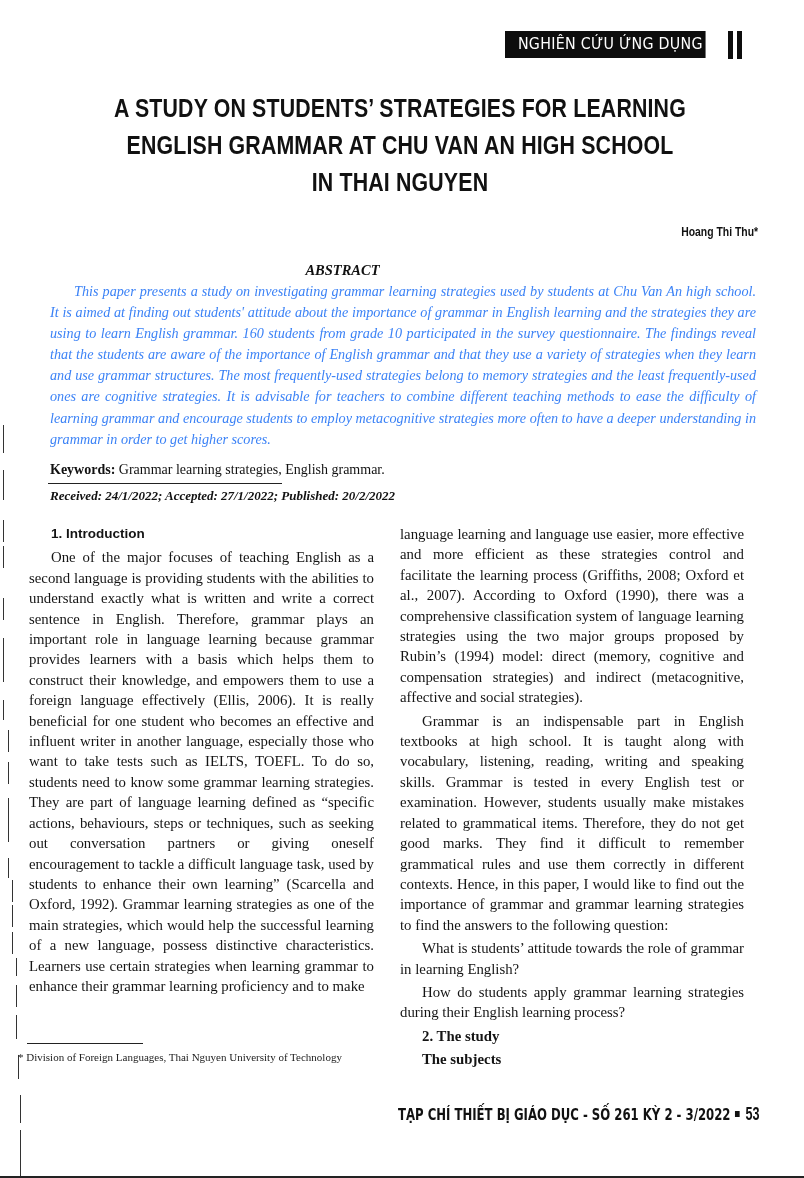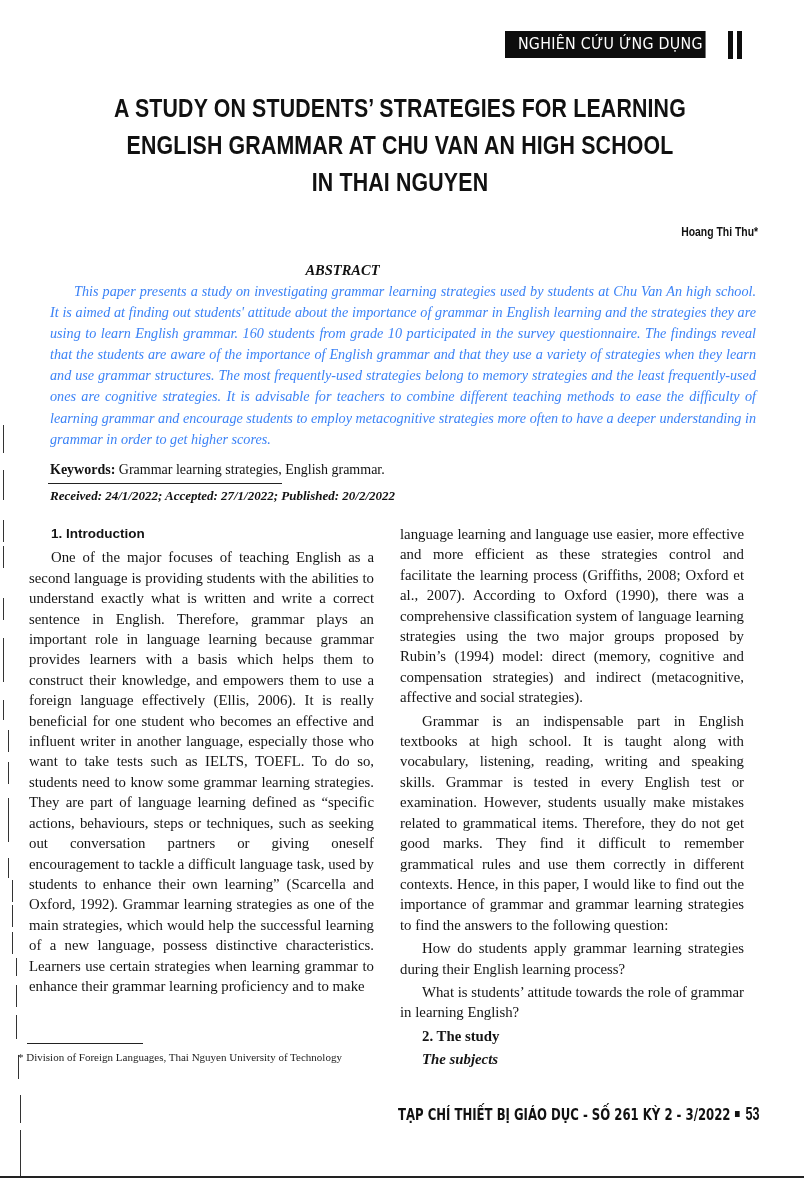--- a/index.html
+++ b/index.html
@@ -18,21 +18,21 @@
     .keywords b { font-weight: 700; }
     .kw-rule { position: absolute; top: 483px; left: 48px; width: 234px; border-top: 1.2px solid #222; }
     .dates { position: absolute; top: 488px; left: 50px; font-size: 13px; font-style: italic; font-weight: 700; white-space: nowrap; text-align: right; }
     .col { position: absolute; top: 521px; font-size: 14.8px; line-height: 20.4px; text-align: justify; color: #141414; }
     .col-left { left: 26px; width: 351px; }
     .col-right { left: 397px; width: 350px; }
     .col p { margin: 3px; text-indent: 22px; }
     .col p.noindent { text-indent: 0; }
     .col .heading { font-weight: 700; font-family: "Liberation Sans", sans-serif; font-size: 13.5px; text-indent: 22px; }
     .col .heading-serif { font-weight: 700; text-indent: 22px; }
-    .col .heading-italic { font-weight: 700; font-style: italic; text-indent: 22px; }
+    .col .heading-italic { font-weight: 700; text-indent: 22px; }
     .fn-rule { position: absolute; top: 1043px; left: 27px; width: 116px; border-top: 1px solid #222; }
     .footnote { position: absolute; top: 1050px; left: 18px; width: 330px; font-size: 11px; line-height: 14px; color: #222; }
     .footer { position: absolute; top: 1103px; left: 398px; font-family: "DejaVu Sans", sans-serif; font-weight: 700; font-size: 15px; white-space: nowrap; transform: scaleX(0.78); transform-origin: left center; color: #111; }
     .footer .bullet { display: inline-block; width: 6px; height: 6px; background: #111; margin: 0 6px 3px 6px; vertical-align: middle; }
     .footer .page-num { font-family: "Liberation Sans", sans-serif; font-size: 19px; display: inline-block; transform: scaleX(0.85); }
     .margin-marks { position: absolute; top: 0; left: 0; width: 30px; height: 1178px; }
     .margin-marks span { position: absolute; width: 1.3px; background: #333; }
     .bottom-edge { position: absolute; top: 1176px; left: 0; width: 804px; border-top: 2px solid #222; }
   </style>
 </head>
@@ -85,22 +85,22 @@
 <div class="dates">Received: 24/1/2022; Accepted: 27/1/2022; Published: 20/2/2022</div>
 
 <div class="col col-left">
   <p class="heading">1. Introduction</p>
   <p>One of the major focuses of teaching English as a second language is providing students with the abilities to understand exactly what is written and write a correct sentence in English. Therefore, grammar plays an important role in language learning because grammar provides learners with a basis which helps them to construct their knowledge, and empowers them to use a foreign language effectively (Ellis, 2006). It is really beneficial for one student who becomes an effective and influent writer in another language, especially those who want to take tests such as IELTS, TOEFL. To do so, students need to know some grammar learning strategies. They are part of language learning defined as “specific actions, behaviours, steps or techniques, such as seeking out conversation partners or giving oneself encouragement to tackle a difficult language task, used by students to enhance their own learning” (Scarcella and Oxford, 1992). Grammar learning strategies as one of the main strategies, which would help the successful learning of a new language, possess distinctive characteristics. Learners use certain strategies when learning grammar to enhance their grammar learning proficiency and to make</p>
 </div>
 
 <div class="col col-right">
   <p class="noindent">language learning and language use easier, more effective and more efficient as these strategies control and facilitate the learning process (Griffiths, 2008; Oxford et al., 2007). According to Oxford (1990), there was a comprehensive classification system of language learning strategies using the two major groups proposed by Rubin’s (1994) model: direct (memory, cognitive and compensation strategies) and indirect (metacognitive, affective and social strategies).</p>
   <p>Grammar is an indispensable part in English textbooks at high school. It is taught along with vocabulary, listening, reading, writing and speaking skills. Grammar is tested in every English test or examination. However, students usually make mistakes related to grammatical items. Therefore, they do not get good marks. They find it difficult to remember grammatical rules and use them correctly in different contexts. Hence, in this paper, I would like to find out the importance of grammar and grammar learning strategies to find the answers to the following question:</p>
+  <p>What is students’ attitude towards the role of grammar in learning English?</p>
   <p>How do students apply grammar learning strategies during their English learning process?</p>
-  <p>What is students’ attitude towards the role of grammar in learning English?</p>
   <p class="heading-serif">2. The study</p>
   <p class="heading-italic">The subjects</p>
 </div>
 
 <div class="fn-rule"></div>
 <div class="footnote">* Division of Foreign Languages, Thai Nguyen University of Technology</div>
 
 <div class="footer">
   <span>TẠP CHÍ THIẾT BỊ GIÁO DỤC - SỐ 261 KỲ 2 - 3/2022</span><span class="bullet"></span><span class="page-num">53</span>
 </div>

